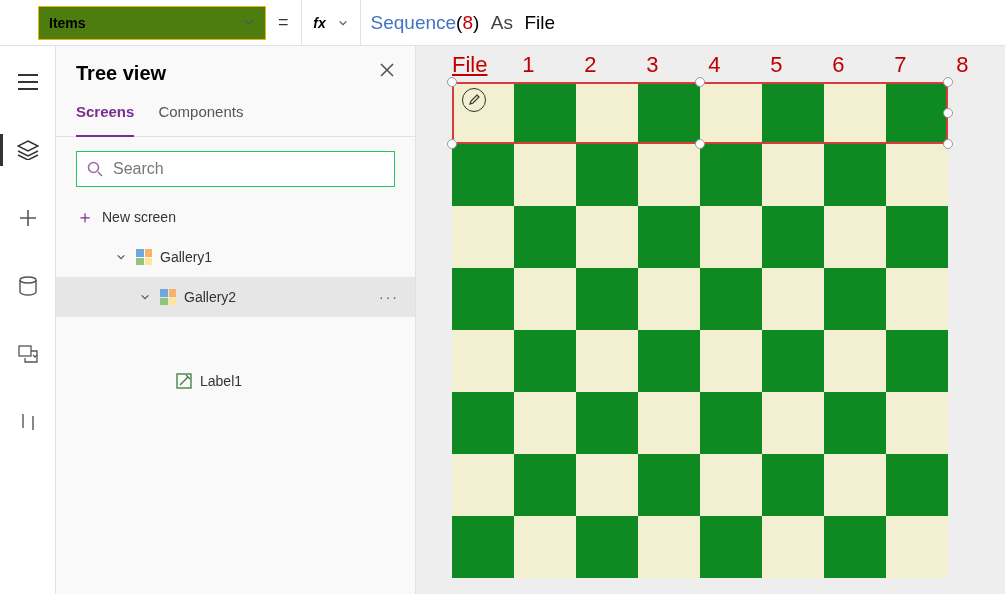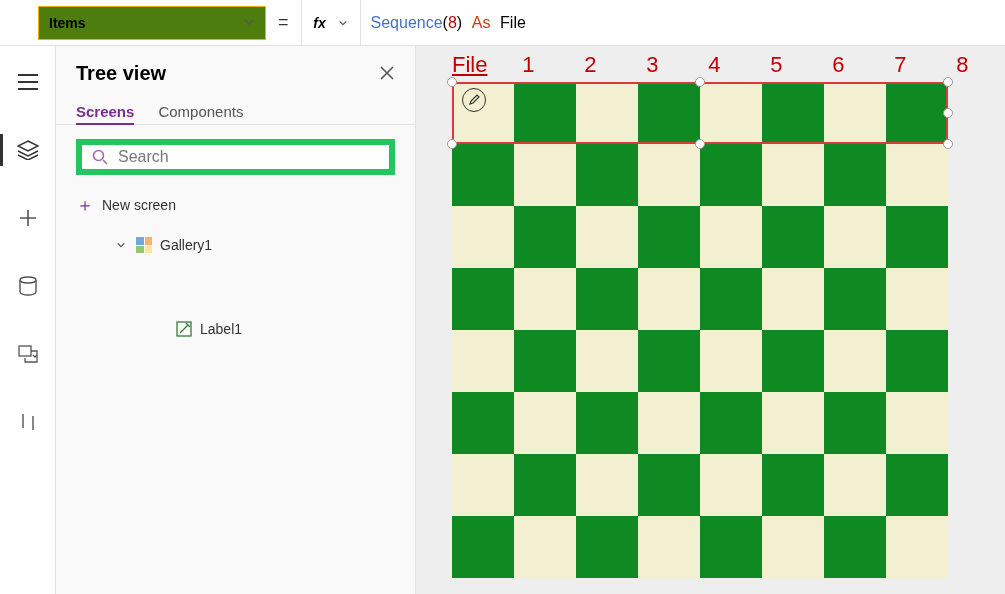--- a/index.html
+++ b/index.html
@@ -40,26 +40,26 @@
     font-size: 14px;
     font-weight: bold;
   }
   .formula-text {
     flex: 1;
     height: 46px;
     padding-left: 10px;
     display: flex;
     align-items: center;
     font-family: Consolas, monospace;
-    font-size: 16px;
+    font-size: 19px;
   }
   .tok-fn  { color: #4472c4; }
   .tok-par { color: #000; }
   .tok-num { color: #c00000; }
-  .tok-kw  { color: #c2410c; }
+  .tok-kw  { color: #404040; }
   .tok-id  { color: #000; }
 
   
   .main { display: flex; height: calc(594px - 46px); }
 
   
   .rail {
     width: 56px;
     border-right: 1px solid #e1e1e1;
     display: flex;
@@ -89,52 +89,52 @@
   .tree-panel {
     width: 360px;
     border-right: 1px solid #e1e1e1;
     background: #f9f9f9;
     display: flex;
     flex-direction: column;
     padding-top: 6px;
   }
   .tree-header {
     display: flex;
-    align-items: flex-end;
+    align-items: flex-start;
     justify-content: space-between;
     padding: 10px 20px 6px 20px;
   }
   .tree-title { font-size: 20px; font-weight: 600; }
   .tabs {
     display: flex;
     gap: 24px;
     padding: 12px 20px 0 20px;
     border-bottom: 1px solid #e1e1e1;
   }
   .tab {
-    padding-bottom: 4px;
+    padding-bottom: 16px;
     font-size: 15px;
     color: #555;
     position: relative;
   }
   .tab.active {
     color: #7b2d8e;
     font-weight: 600;
   }
   .tab.active::after {
     content: "";
     position: absolute;
     left: 0; right: 0; bottom: -1px;
     height: 2px;
     background: #7b2d8e;
   }
   .search-wrap { padding: 14px 20px 10px 20px; }
   .search-box {
     height: 36px;
-    border: 6px solid #22c55e;
+    border: 1px solid #22c55e;
     background: #fff;
     display: flex;
     align-items: center;
     gap: 10px;
     padding: 0 10px;
     color: #777;
   }
   .tree-list { flex: 1; overflow: auto; font-size: 14px; color: #333; }
   .row {
     height: 40px;
@@ -323,20 +323,36 @@
             </svg>
           </span>
         <span class="gallery-icon">
             <span></span>
             <span></span>
             <span></span>
             <span></span>
           </span>
         <span>Gallery1</span>
       </div>
+      <div class="row ind4 selected">
+        <span class="chev">
+            <svg width="10" height="10" viewBox="0 0 12 12">
+              <path d="M2 4l4 4 4-4" fill="none" stroke="#555" stroke-width="1.5"></path>
+            </svg>
+          </span>
+        <span class="gallery-icon">
+            <span></span>
+            <span></span>
+            <span></span>
+            <span></span>
+          </span>
+        <span>Gallery2</span>
+        <span class="spacer"></span>
+        <span class="dots">···</span>
+      </div>
       <div class="row ind5">
         <svg width="16" height="16" viewBox="0 0 16 16">
             <rect x="1" y="1" width="14" height="14" fill="none" stroke="#3a7b3a" stroke-width="1.3"></rect>
             <path d="M12 4L4 12M10 2l4 4" stroke="#3a7b3a" stroke-width="1.3"></path>
           </svg>
         <span>Label1</span>
       </div>
     </div>
   </div>
 

